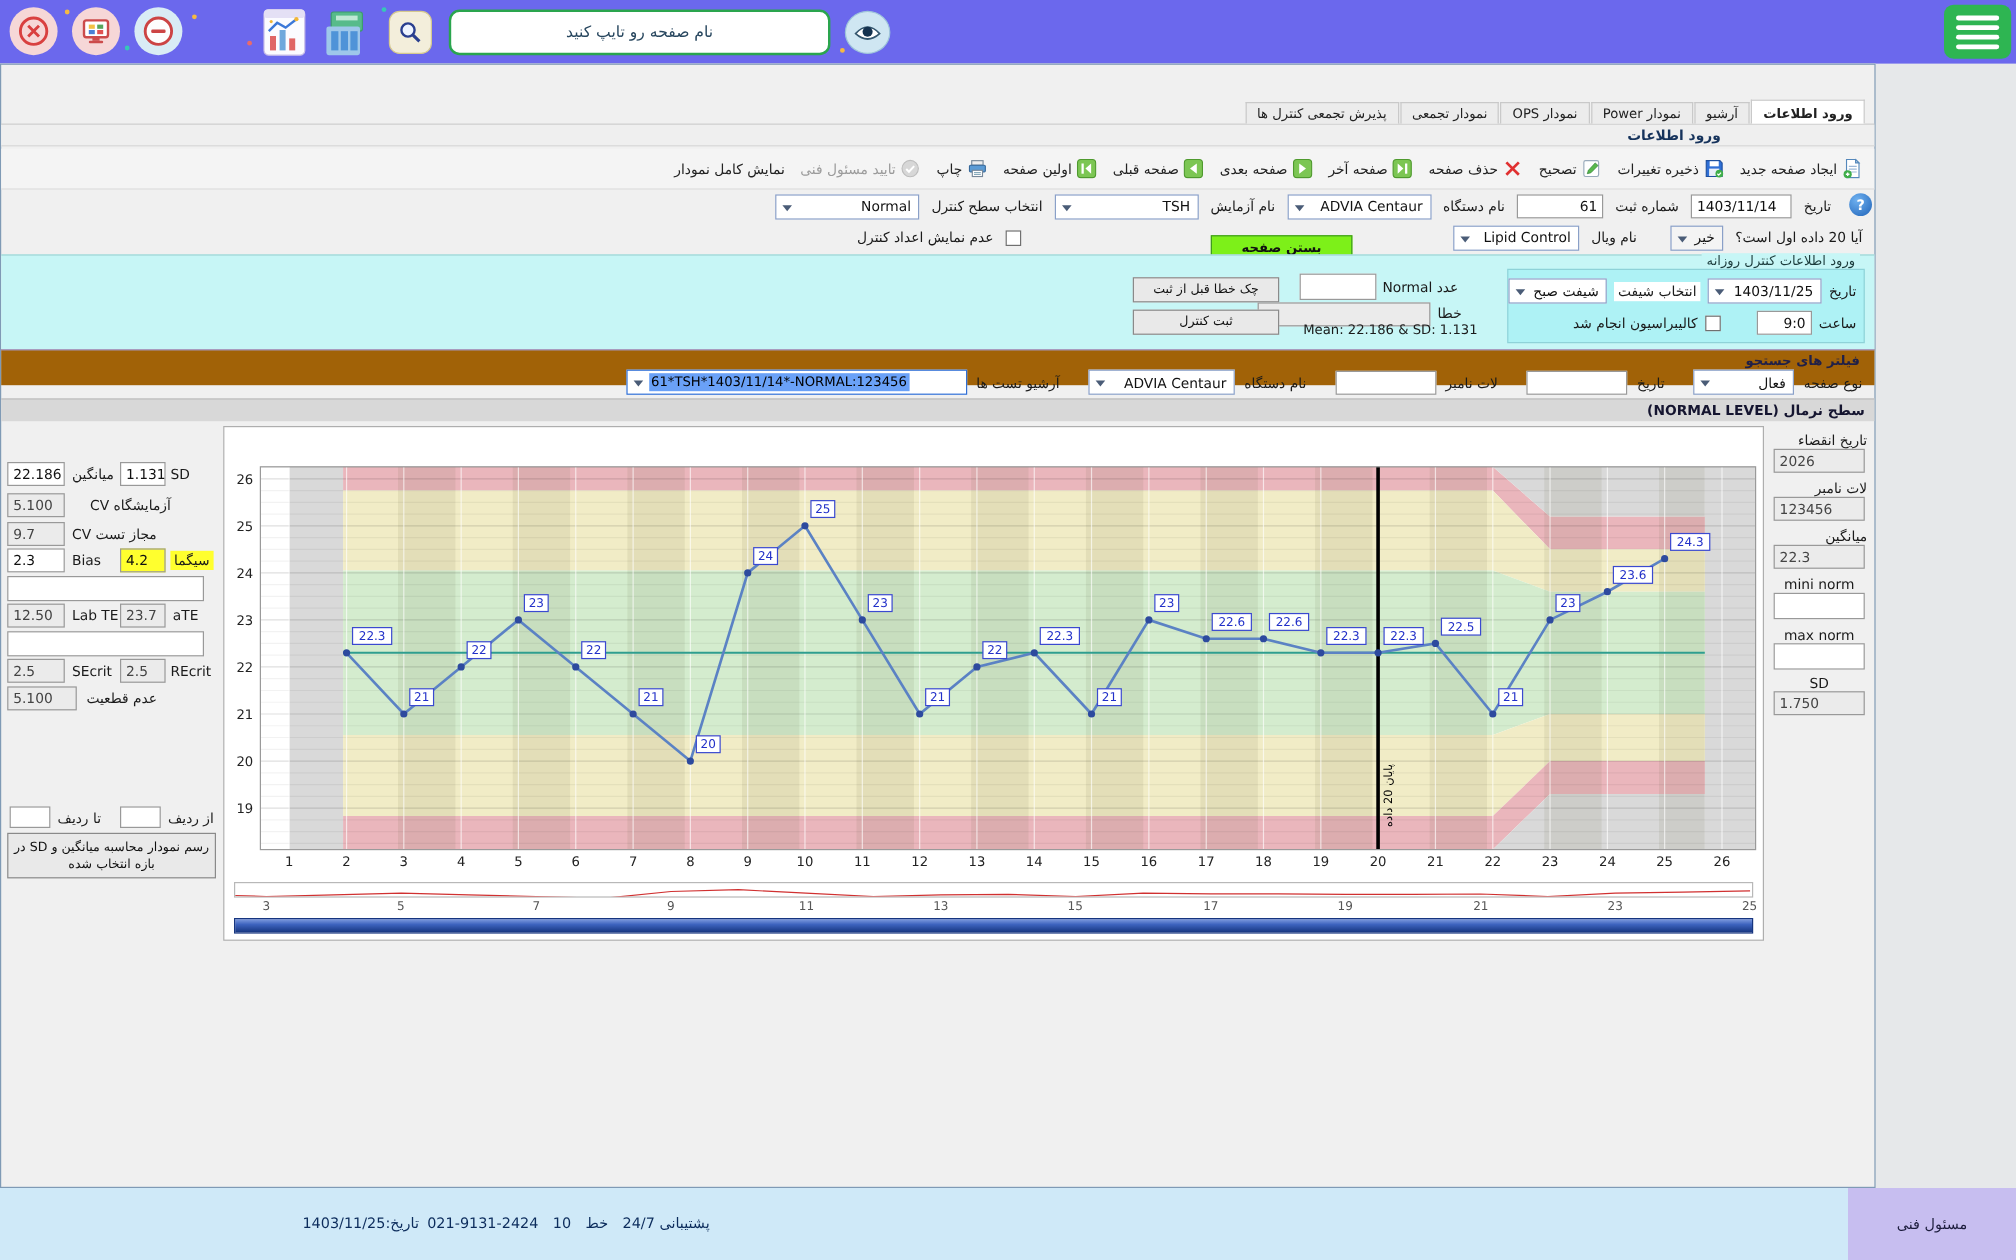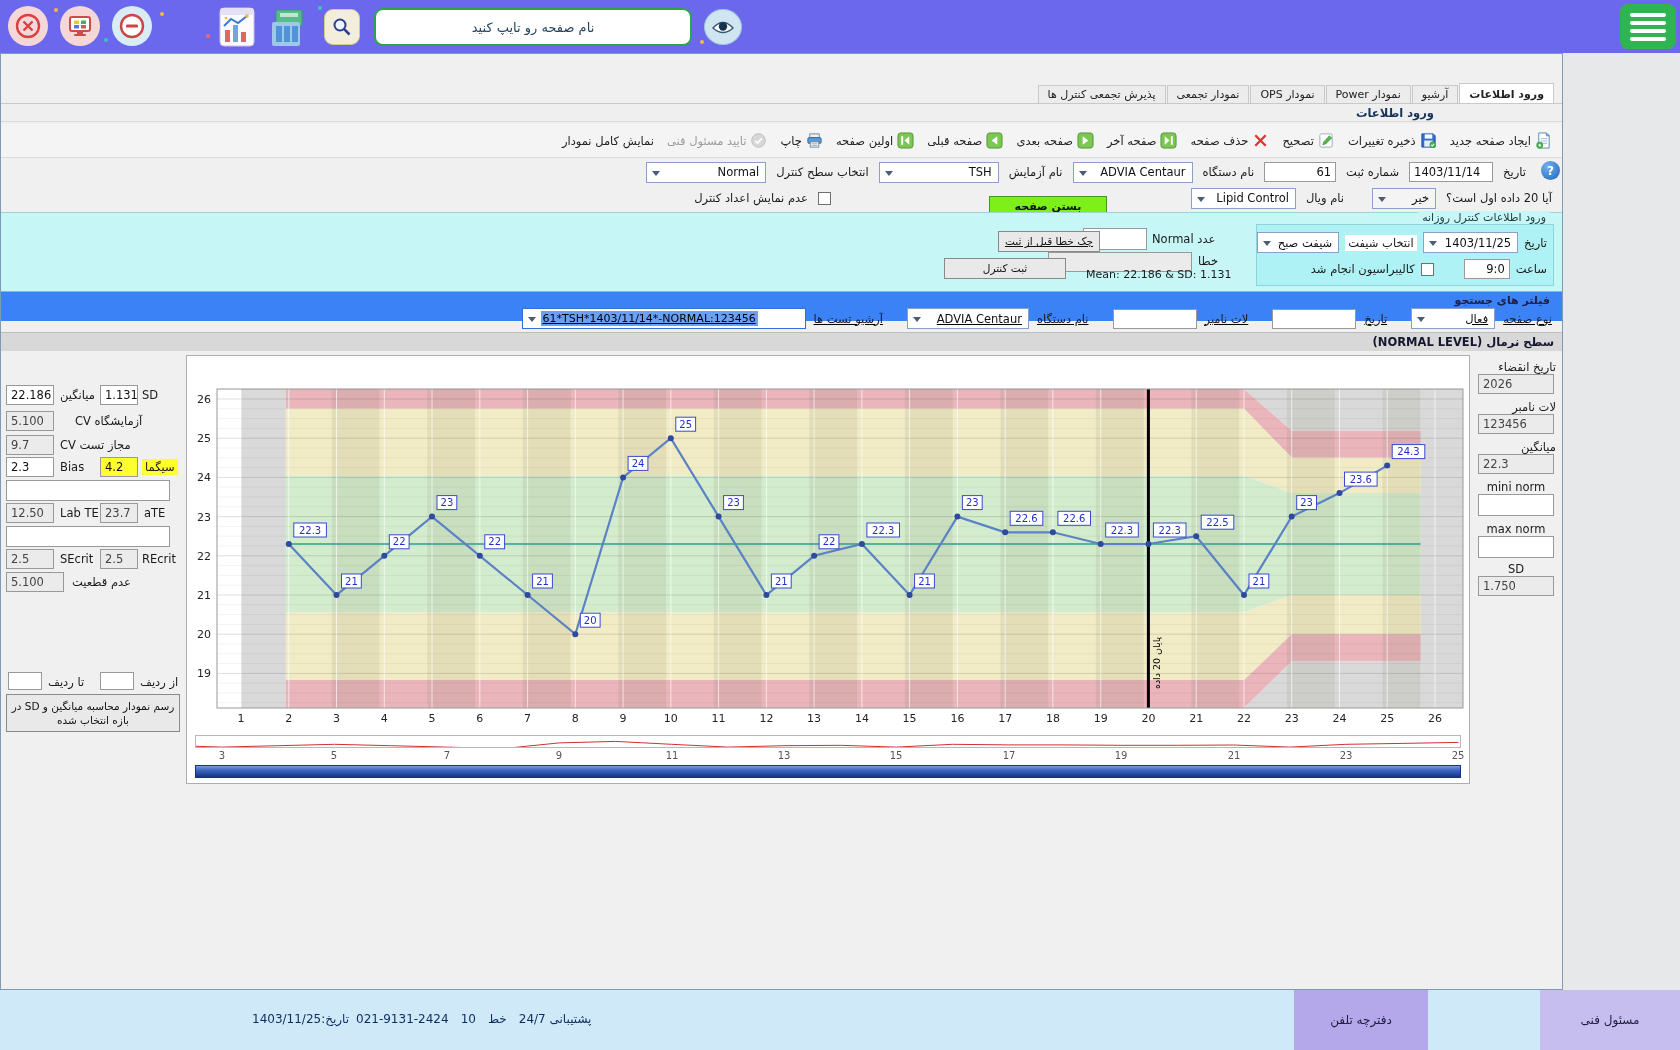--- a/index.html
+++ b/index.html
@@ -41,21 +41,21 @@
   .tb { height:20px; border:1px solid #999; background:#fff; font-size:11.5px; color:#111; display:flex; align-items:center; padding:0 4px; }
   .tb.gray { background:#ebebeb; color:#444; }
   .tb.yellow { background:#ffff2e; }
   .cb { width:13px; height:13px; background:#fff; border:1px solid #707070; display:inline-block; cursor:pointer; }
   .wbtn { background:#e9e9e9; border:1px solid #8a8a8a; font-size:11px; color:#111; display:flex; align-items:center; justify-content:center; cursor:pointer; }
 
   .row-rtl { direction:rtl; display:flex; align-items:center; gap:10px; }
 
   .cyan-sec { left:1px; top:212px; width:1561px; height:79px; background:#c7f6f6; border-top:1px solid #9fd4d4; }
   .cyan-inner { background:#aef2f5; border:1px solid #8fd2d8; }
-  .purple-sec { left:1px; top:291px; width:1561px; height:30px; background:#3b82f6; border-top:1px solid #a8a4e0;text-decoration:underline; }
+  .purple-sec { left:1px; top:291px; width:1561px; height:30px; background:#a16207; border-top:1px solid #a8a4e0; }
   .level-hdr { left:1px; top:332px; width:1561px; height:19px; background:#d8d8d8; border-top:1px solid #bdbdbd; display:flex; justify-content:flex-end; align-items:center; padding-left:8px; }
   .level-hdr span { font-size:11.5px; font-weight:bold; color:#151530; margin-right:8px; direction:rtl; }
 
   .chart-panel { left:186px; top:355px; width:1284px; height:429px; background:#fff; border:1px solid #aeaeae; }
   .ministrip { position:absolute; left:8px; top:379px; width:1266px; height:13px; background:#fff; border:1px solid #b8b8b8; overflow:hidden; }
   .rangeticks { position:absolute; left:8px; top:394px; width:1266px; height:13px; }
   .rangeticks span { position:absolute; font-size:10px; color:#555; }
   .bluebar { position:absolute; left:8px; top:409px; width:1266px; height:13px; border:1px solid #16357f; background:linear-gradient(#7d9ade,#3d63be 40%,#16357f); }
   .statusbar { left:0; top:990px; width:1680px; height:60px; background:#cfe9f8; }
   .st-block { display:flex; align-items:center; justify-content:center; font-size:13px; }
@@ -276,21 +276,21 @@
     <span class="lb">انتخاب سطح کنترل</span>
     <div class="combo ltr" style="width:120px;">
         <span class="arr"></span>
         <span style="margin-left:auto;text-align:center;">Normal</span>
       </div>
   </div>
   <div class="abs circ" style="left:1541px;top:161px;width:19px;height:19px;background:radial-gradient(circle at 35% 30%,#6fb1f0,#1f63b8);color:#fff;font-size:12px;font-weight:bold;">?</div>
 
   <div class="abs row-rtl" style="left:1px;top:186px;width:1561px;height:24px;padding-right:10px;">
     <span class="lb">آیا 20 داده اول است؟</span>
-    <div class="combo" style="width:64px;background:#f4f4f4;">
+    <div class="combo" style="width:44px;background:#f4f4f4;">
         <span class="arr"></span>
         <span>خیر</span>
       </div>
     <span style="width:8px;"></span>
     <span class="lb">نام ویال</span>
     <div class="combo ltr" style="width:105px;">
         <span class="arr"></span>
         <span style="margin-left:auto;">Lipid Control</span>
       </div>
     <span style="width:64px;"></span>
@@ -328,21 +328,21 @@
   </div>
   <div class="abs tb" style="left:1083px;top:228px;width:64px;height:22px;">
       <span></span>
     </div>
   <span class="abs lb rtl" style="left:1152px;top:232px;">عدد Normal</span>
   <div class="abs tb gray" style="left:1048px;top:252px;width:144px;height:20px;">
       <span></span>
     </div>
   <span class="abs lb" style="left:1198px;top:254px;">خطا</span>
   <span class="abs ltr" style="left:1086px;top:268px;font-size:11px;color:#1a1a1a;">Mean: 22.186 &amp; SD: 1.131</span>
-  <div class="abs wbtn two-line-btn" style="left:998px;top:231px;width:102px;height:21px;text-decoration:underline;">چک خطا قبل از ثبت</div>
+  <div class="abs wbtn two-line-btn" style="left:944px;top:231px;width:122px;height:21px;">چک خطا قبل از ثبت</div>
   <div class="abs wbtn two-line-btn" style="left:944px;top:258px;width:122px;height:21px;">ثبت کنترل</div>
 
   <div class="abs purple-sec">
     <span class="abs lb" style="right:12px;top:2px;font-size:11px;font-weight:bold;color:#202048;">فیلتر های جستجو</span>
     <div class="row-rtl" style="padding:16px 10px 0 0;gap:8px;">
       <span class="lb">نوع صفحه</span>
       <div class="combo" style="width:84px;">
           <span class="arr"></span>
           <span>فعال</span>
         </div>
@@ -681,21 +681,18 @@
     </div>
 
   <div class="abs statusbar">
     <span class="abs st-txt rtl" style="left:252px;top:22px;">تاریخ:1403/11/25</span>
     <div class="abs" style="left:356px;top:22px;display:flex;gap:12px;align-items:center;">
       <span class="st-txt ltr">021-9131-2424</span>
       <span class="st-txt ltr">10</span>
       <span class="st-txt rtl">خط</span>
       <span class="st-txt rtl">پشتیبانی 24/7</span>
     </div>
-    <div class="abs st-block" style="left:1294px;top:0;width:134px;height:60px;background:#b4a8ea;color:#1c1c3c;font-size:12px;">
-      <span>دفترچه تلفن</span>
-    </div>
     <div class="abs st-block" style="left:1540px;top:0;width:140px;height:60px;background:#c7bef0;color:#1c1c3c;font-size:12px;">
       <span>مسئول فنی</span>
     </div>
   </div>
 
 </div>
 
 </body></html>

